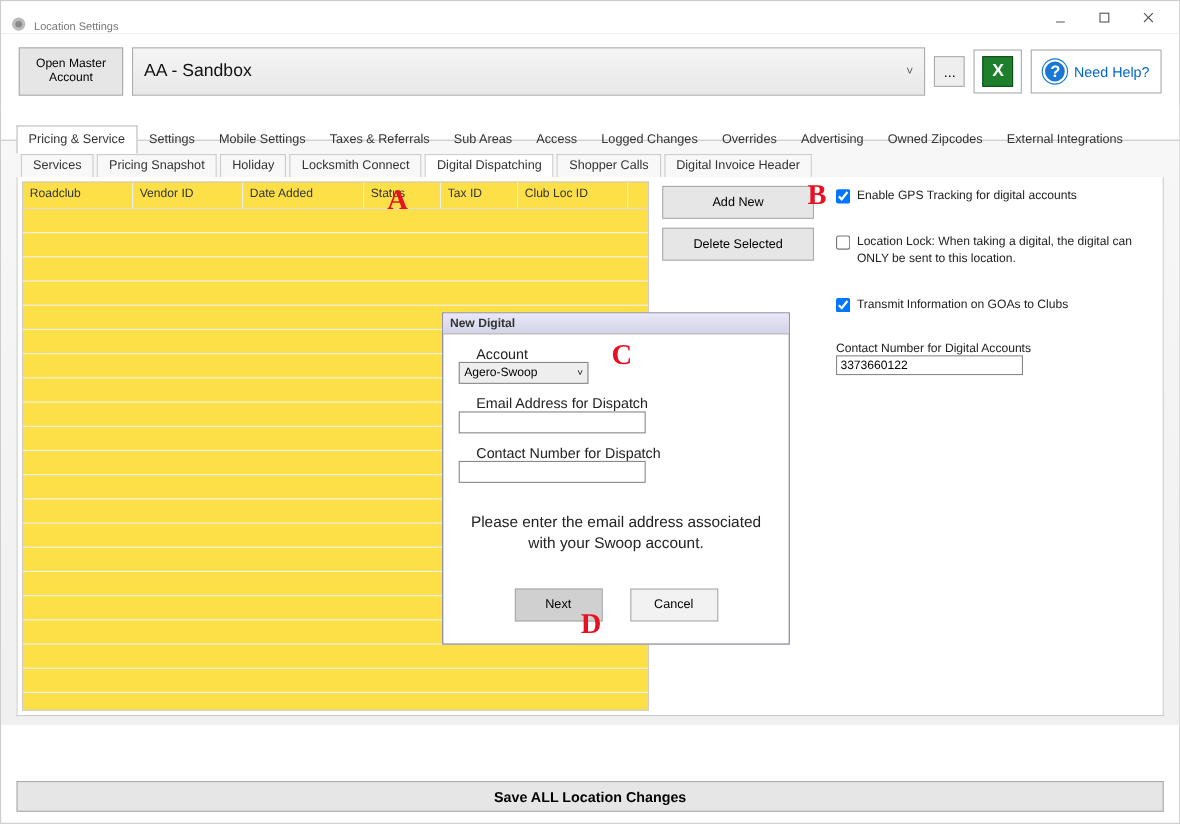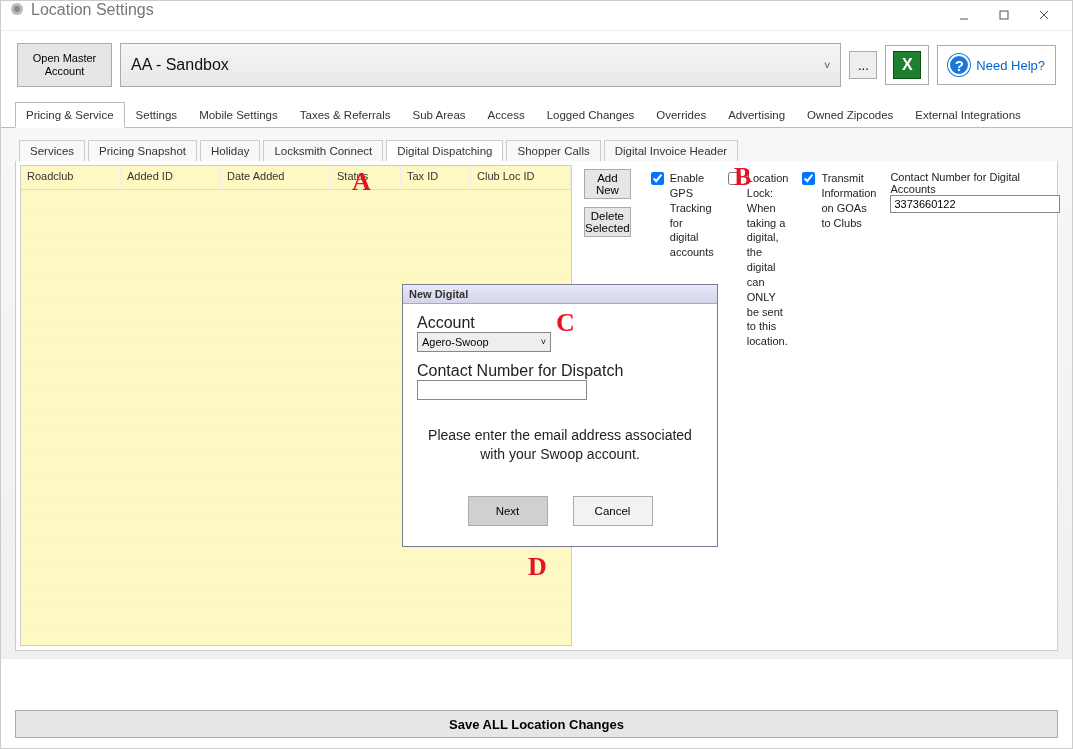--- a/index.html
+++ b/index.html
@@ -1,74 +1,74 @@
 <!DOCTYPE html>
 <html><head>
 <meta charset="utf-8">
 <style>
 * { box-sizing: border-box; margin: 0; padding: 0; font-family: "Segoe UI", Tahoma, sans-serif; }
 body { background: #fff; width: 1073px; height: 749px; overflow: hidden; }
 
 .window { width: 1073px; height: 749px; border: 1px solid #ccc; display: flex; flex-direction: column; }
 
-.titlebar { height: 30px; display: flex; align-items: flex-start; padding: 0 8px; color: #777; font-size: 16px; border-bottom: 1px solid #eee; }
+.titlebar { height: 30px; display: flex; align-items: flex-end; padding: 0 8px; color: #777; font-size: 10px; border-bottom: 1px solid #eee; }
 .titlebar .icon { width: 16px; height: 16px; margin-right: 6px; }
 .titlebar .spacer { flex: 1; }
 .winbtn { width: 40px; height: 28px; display: flex; align-items: center; justify-content: center; color: #555; font-size: 14px; }
 .winbtn svg { width: 12px; height: 12px; }
 
 .toolbar-area { padding: 12px 16px 8px 16px; display: flex; align-items: center; gap: 8px; justify-content: flex-end; }
 .open-master { width: 95px; height: 44px; background: #e6e6e6; border: 1px solid #aaa; font-size: 11px; text-align: center; line-height: 1.2; display:flex; align-items:center; justify-content:center; padding:2px;}
 .account-select { flex: 1; height: 44px; background: linear-gradient(#f5f5f5,#e8e8e8); border: 1px solid #aaa; display: flex; align-items: center; padding: 0 10px; position:relative;}
 .account-select .text { font-size: 16px; font-weight: 400; color: #111; }
 .account-select .chev { margin-left: auto; color: #555; font-size: 11px; }
 .ellipsis-btn { width: 28px; height: 28px; border: 1px solid #aaa; background:#eee; display:flex; align-items:center; justify-content:center; font-size:13px; }
 .excel-btn { width: 44px; height: 40px; border: 1px solid #aaa; background:#fff; display:flex; align-items:center; justify-content:center; }
 .excel-icon { width:28px; height:28px; background:#1e7f2c; display:flex; align-items:center; justify-content:center; color:#fff; font-weight:bold; font-size:16px; border:1px solid #0d4d17;}
 .help-btn { height: 40px; border: 1px solid #aaa; background:#fff; display:flex; align-items:center; gap:6px; padding:0 10px; color:#0066cc; font-size:13px; }
 .help-icon { width:22px; height:22px; border-radius:50%; background:#1977d6; color:#fff; display:flex; align-items:center; justify-content:center; font-weight:bold; font-size:15px; border:2px solid #fff; box-shadow:0 0 0 1px #1977d6;}
 
 .main-tabs { display:flex; border-bottom:1px solid #bbb; padding: 6px 14px 0 14px; gap:0; font-size:11.5px; background:#fff; }
-.main-tab { padding:6px 10px; color:#333; border:1px solid transparent; border-bottom:none; position:relative; top:1px; white-space:nowrap;}
+.main-tab { padding:6px 10px; color:#333; border:1px solid transparent; border-bottom:none; position:relative; top:13px; white-space:nowrap;}
 .main-tab.active { border-color:#bbb; background:#fff; border-bottom:1px solid #fff; }
 
 .tab-body { flex:1; padding: 8px 14px; background: linear-gradient(#f7f7f7,#f0f0f0); display:flex; flex-direction:column; }
 
 .sub-tabs { display:flex; gap:3px; font-size:11.5px; padding:4px 0 0 4px; }
 .sub-tab { padding:4px 10px; background:#f8f8f8; border:1px solid #ccc; border-bottom:none; color:#333; white-space:nowrap;}
 .sub-tab.active { background:#fff; }
 
 .content-row { flex:1; display:flex; gap:6px; background:#fff; border:1px solid #ccc; border-top:none; padding:4px; }
 
-.grid-area { width:570px; border:1px solid #ccc; background:#fef9c3; position:relative;}
+.grid-area { width:570px; border:1px solid #ccc; background:#fde047; position:relative;}
 .grid-head { display:flex; font-size:11px; color:#333; border-bottom:1px solid #ddd; height:24px; }
 .grid-head > div { padding:4px 6px; border-right:1px solid #eee; }
 .grid-rows { height: 445px; }
 .grid-rows .row { height:22px; border-bottom:1px solid #f2f2f2; }
 
 .mid-btns { width:150px; padding:4px 6px; display:flex; flex-direction:column; gap:8px;}
 .mid-btn { height:30px; background:#e6e6e6; border:1px solid #aaa; font-size:11.5px; display:flex; align-items:center; justify-content:center; }
 
-.right-panel { flex:1; padding:6px 8px; font-size:11px; color:#222; display:flex; flex-direction:row; gap:14px;}
+.right-panel { flex:1; padding:6px 8px; font-size:11px; color:#222; display:flex; flex-direction:column; gap:27px;}
 .chk-row { display:flex; gap:6px; align-items:flex-start; }
 .chk-row input { margin-top:1px; }
 .chk-row label { line-height:1.35; }
 .field-label { font-size:11px; }
 .text-input { border:1px solid #888; height:18px; width:170px; padding:1px 3px; font-size:11px; }
 
 .bottom-bar { display:flex; gap:10px; padding:10px 14px; }
 .big-btn { flex:1; height:28px; background:#e6e6e6; border:1px solid #aaa; font-size:13px; font-weight:bold; display:flex; align-items:center; justify-content:center; }
 .big-btn.save { flex:2.6;margin-top:41px; }
 
 
 .dialog { position:absolute; left:402px; top:284px; width:316px; background:#fff; border:1px solid #7a7a9a; font-size:11.5px; z-index:5;}
 .dialog-title { background:linear-gradient(#e8e8f8,#d4d4e8); color:#333; font-size:11px; padding:3px 6px; border-bottom:1px solid #aaa;font-weight:bold;}
 .dialog-body { padding:10px 14px 16px 14px; display:flex; flex-direction:column; gap:10px;}
-.dlabel { font-size:16px; color:#222; }
-.dselect { width:134px; height:20px; border:1px solid #888; background:#eee; font-size:11px; display:flex; align-items:center; padding:0 4px; }
+.dlabel { font-size:13px; color:#222;margin-left:16px; }
+.dselect { width:118px; height:20px; border:1px solid #888; background:#eee; font-size:11px; display:flex; align-items:center; padding:0 4px; }
 .dselect .chev { margin-left:auto; font-size:9px; }
 .dinput { width:170px; height:20px; border:1px solid #888; }
 .msg { text-align:center; font-size:14px; color:#222; line-height:1.35; padding:16px 2px 8px 2px;}
 .dlg-btns { display:flex; gap:25px; justify-content:center; padding:14px 0 4px 0; }
 .dlg-btn { width:80px; height:30px; border:1px solid #aaa; font-size:11.5px; display:flex; align-items:center; justify-content:center; }
 .dlg-btn.next { background:#d0d0d0; }
 .dlg-btn.cancel { background:#f2f2f2; }
 
 
 .ann { position:absolute; color:#e81123; font-size:26px; font-weight:bold; font-family:"Segoe Script","Comic Sans MS",cursive; z-index:10; pointer-events:none;}
@@ -142,21 +142,21 @@
         <div class="sub-tab active">Digital Dispatching</div>
         <div class="sub-tab">Shopper Calls</div>
         <div class="sub-tab">Digital Invoice Header</div>
       </div>
 
     <div class="content-row">
 
       <div class="grid-area">
         <div class="grid-head" id="grid-head">
             <div style="width: 100px;">Roadclub</div>
-            <div style="width: 100px;">Added ID</div>
+            <div style="width: 100px;">Vendor ID</div>
             <div style="width: 110px;">Date Added</div>
             <div style="width: 70px;">Status</div>
             <div style="width: 70px;">Tax ID</div>
             <div style="width: 100px;">Club Loc ID</div>
           </div>
         <div class="grid-rows" id="grid-rows">
             <div class="row"></div>
             <div class="row"></div>
             <div class="row"></div>
             <div class="row"></div>
@@ -216,20 +216,24 @@
   <div class="dialog-title">New Digital</div>
   <div class="dialog-body">
     <div>
       <div class="dlabel">Account</div>
       <div class="dselect">
         <span>Agero-Swoop</span>
         <span class="chev">˅</span>
       </div>
     </div>
     <div>
+      <div class="dlabel">Email Address for Dispatch</div>
+      <input class="dinput" style="">
+    </div>
+    <div>
       <div class="dlabel">Contact Number for Dispatch</div>
       <input class="dinput" style="">
     </div>
     <div class="msg">Please enter the email address associated with your Swoop account.</div>
     <div class="dlg-btns">
       <button class="dlg-btn next">Next</button>
       <button class="dlg-btn cancel">Cancel</button>
     </div>
   </div>
 </div>

